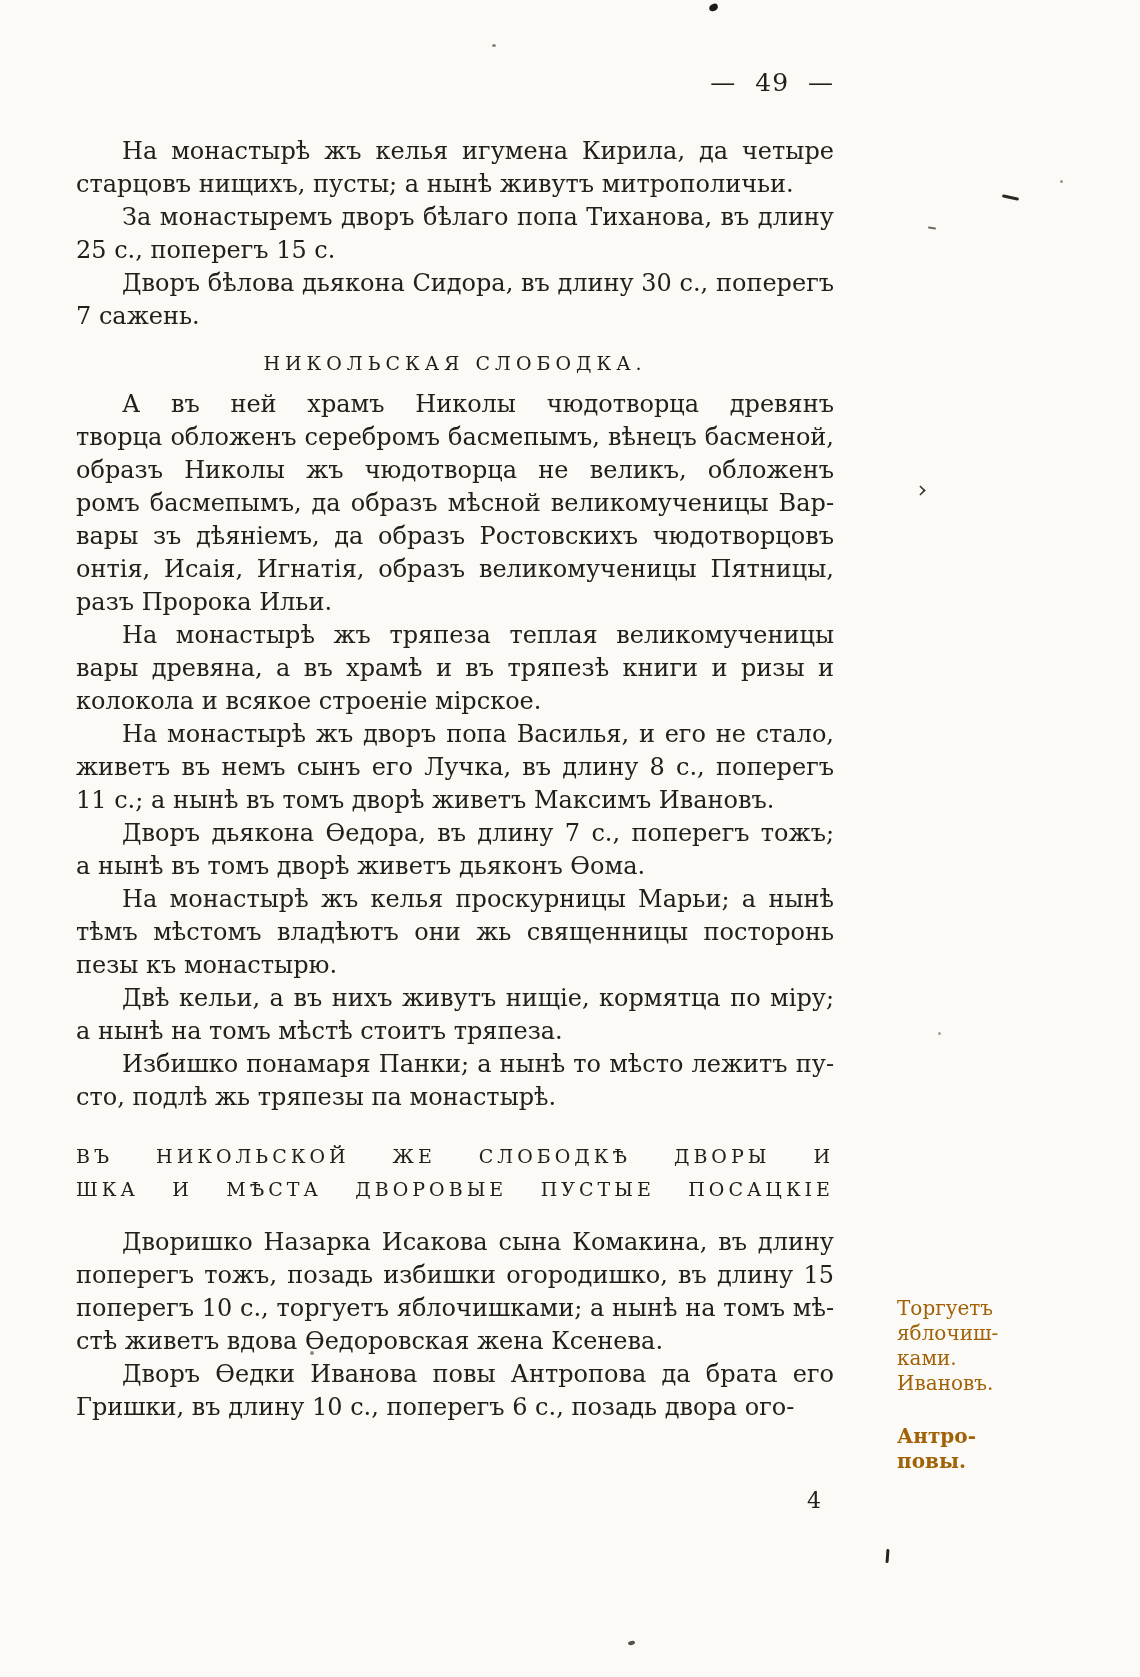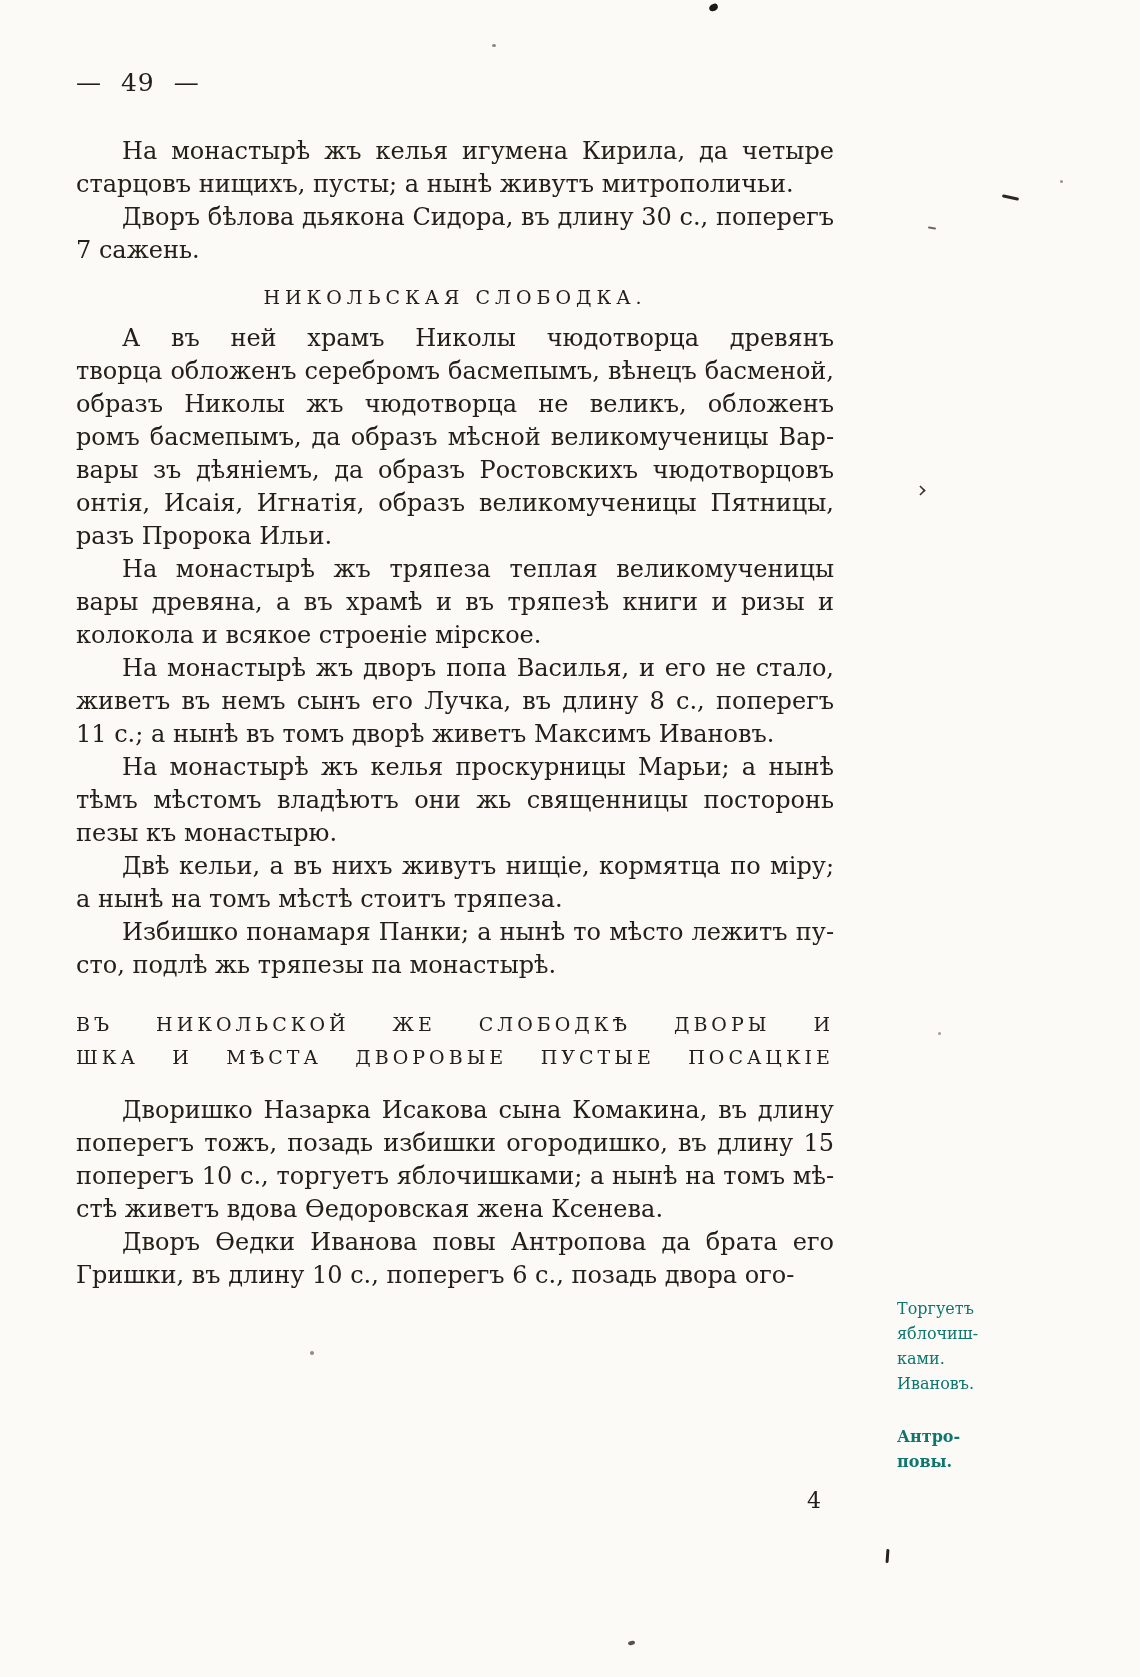--- a/index.html
+++ b/index.html
@@ -13,21 +13,21 @@
     overflow: hidden;
   }
   .text-column {
     position: absolute;
     left: 76px;
     top: 0;
     width: 758px;
     padding-top: 66px;
   }
   .pagenum {
-    text-align: left;
+    text-align: right;
     font-size: 25px;
     line-height: 33px;
     letter-spacing: 1px;
     word-spacing: 10px;
     margin-bottom: 36px;
   }
   .para { margin: 0; }
   .line {
     font-size: 24px;
     line-height: 33px;
@@ -50,23 +50,23 @@
   .heading_spread .line {
     font-size: 19px;
     letter-spacing: 4px;
     text-align: justify;
     text-align-last: justify;
   }
   .margin-note {
     position: absolute;
     left: 897px;
     width: 170px;
-    font-size: 16px;
+    font-size: 20px;
     line-height: 25px;
-    color: #0f766e;
+    color: #a16207;
   }
   .margin-note.note-1 { top: 1296px; }
   .margin-note.note-2 { top: 1424px; font-weight: bold; }
   .signature {
     position: absolute;
     left: 794px;
     top: 1488px;
     width: 40px;
     text-align: center;
     font-size: 22px;
@@ -91,20 +91,24 @@
 <div class="page" style="background: rgb(251, 250, 246); color: rgb(36, 32, 25);">
 
   <div class="text-column">
     <div class="pagenum">— 49 —</div>
 
   <div class="para body">
         <div class="line first">На монастырѣ жъ келья игумена Кирила, да четыре кельи</div>
         <div class="line last">старцовъ нищихъ, пусты; а нынѣ живутъ митрополичьи.</div>
       </div>
       <div class="para body">
+        <div class="line first">За монастыремъ дворъ бѣлаго попа Тиханова, въ длину</div>
+        <div class="line last">25 с., поперегъ 15 с.</div>
+      </div>
+      <div class="para body">
         <div class="line first">Дворъ бѣлова дьякона Сидора, въ длину 30 с., поперегъ</div>
         <div class="line last">7 сажень.</div>
       </div>
       <div class="para heading_center">
         <div class="line">НИКОЛЬСКАЯ СЛОБОДКА.</div>
       </div>
       <div class="para body">
         <div class="line first">А въ ней храмъ Николы чюдотворца древянъ шатровой,</div>
         <div class="line">творца обложенъ серебромъ басмепымъ, вѣнецъ басменой,</div>
         <div class="line">образъ Николы жъ чюдотворца не великъ, обложенъ сереб-</div>
@@ -115,20 +119,24 @@
       </div>
       <div class="para body">
         <div class="line first">На монастырѣ жъ тряпеза теплая великомученицы Вар-</div>
         <div class="line">вары древяна, а въ храмѣ и въ тряпезѣ книги и ризы и</div>
         <div class="line last">колокола и всякое строеніе мірское.</div>
       </div>
       <div class="para body">
         <div class="line first">На монастырѣ жъ дворъ попа Василья, и его не стало,</div>
         <div class="line">живетъ въ немъ сынъ его Лучка, въ длину 8 с., поперегъ</div>
         <div class="line last">11 с.; а нынѣ въ томъ дворѣ живетъ Максимъ Ивановъ.</div>
+      </div>
+      <div class="para body">
+        <div class="line first">Дворъ дьякона Ѳедора, въ длину 7 с., поперегъ тожъ;</div>
+        <div class="line last">а нынѣ въ томъ дворѣ живетъ дьяконъ Ѳома.</div>
       </div>
       <div class="para body">
         <div class="line first">На монастырѣ жъ келья проскурницы Марьи; а нынѣ</div>
         <div class="line">тѣмъ мѣстомъ владѣютъ они жь священницы посторонь тря-</div>
         <div class="line last">пезы къ монастырю.</div>
       </div>
       <div class="para body">
         <div class="line first">Двѣ кельи, а въ нихъ живутъ нищіе, кормятца по міру;</div>
         <div class="line last">а нынѣ на томъ мѣстѣ стоитъ тряпеза.</div>
       </div>

